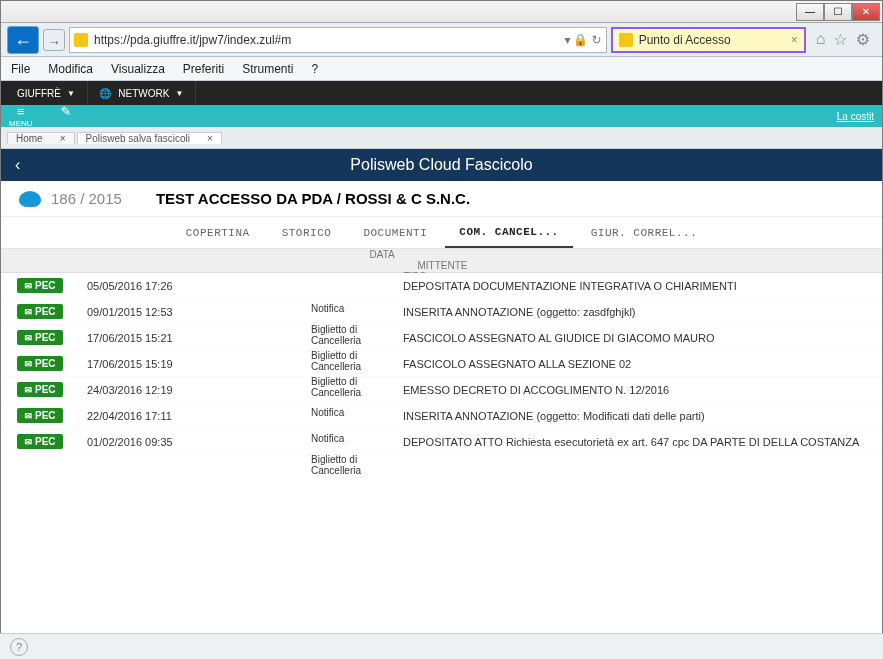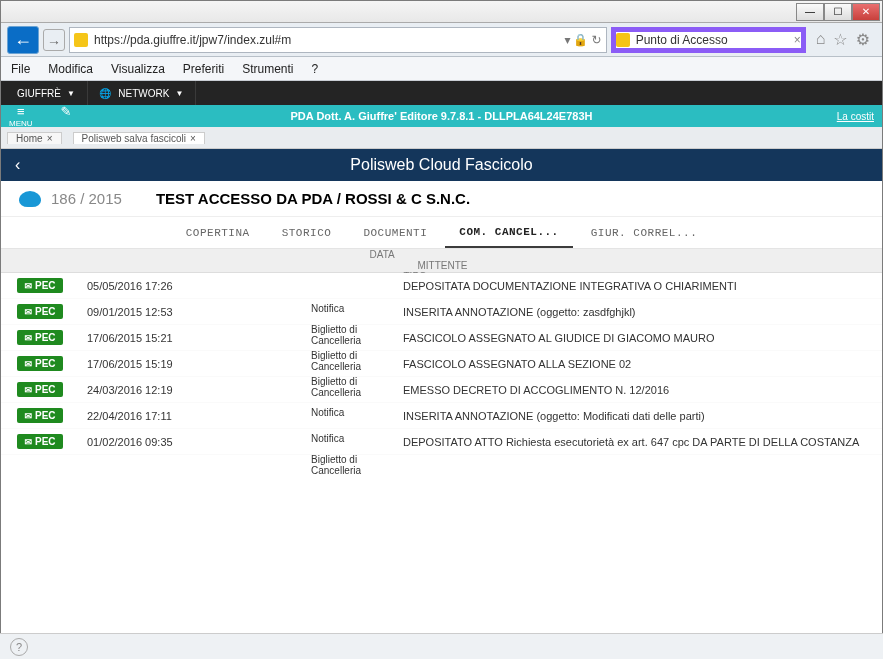--- a/index.html
+++ b/index.html
@@ -69,24 +69,24 @@
     padding: 0 4px;
     gap: 6px;
     font-size: 12px;
     color: #333;
   }
   .addr-box .favicon { width: 14px; height: 14px; background: #f5c518; border-radius: 2px; }
   .addr-icons { display: flex; gap: 3px; margin-left: auto; color: #777; }
   .tab-strip {
     width: 195px;
     height: 26px;
-    border: 5px solid #8b5cf6;
-    background: #ffffff;
+    border: 2px solid #8b5cf6;
+    background: #fef9c3;
     display: flex; align-items: center;
-    padding: 0 0;
+    padding: 0 6px;
     gap: 6px;
     font-size: 12px;
     color: #333;
   }
   .tab-strip .favicon { width: 14px; height: 14px; background: #f5c518; border-radius: 2px; }
   .tab-close { margin-left: auto; color: #888; }
   .right-icons { display: flex; gap: 8px; color: #888; font-size: 16px; padding: 0 6px; }
 
   
   .menubar {
@@ -146,22 +146,22 @@
     align-items: center;
     padding: 0 6px;
     font-size: 10px;
     color: #555;
   }
   .subtab {
     padding: 0 8px;
     background: #f7f7f7;
     border: 1px solid #ccc;
     border-bottom: none;
-    margin-right: 11px;
-    display: flex; align-items: center; gap: 4px;
+    margin-right: 2px;
+    display: flex; align-items: center; gap: 17px;
   }
   .subtab.active { background: #fff; }
   .subtab-close { color: #555; }
 
   
   .page-titlebar {
     height: 32px;
     background: #14365b;
     color: #fff;
     display: flex;
@@ -361,21 +361,20 @@
     <div class="tealbar" style="position:relative;">
       <div class="teal-left">
         <div class="teal-menu-col">
           <span class="ham">≡</span>
           <span class="teal-small-label">MENU</span>
         </div>
         <div class="teal-menu-col">
           <span class="pencil">✎</span>
         </div>
       </div>
-      <div class="teal-center">PDA Dott. A. Giuffre' Editore 9.7.8.1    -    DLLPLA64L24E783H</div>
       <div class="teal-right">La costit</div>
     </div>
 
     <div class="subtabs">
       <div class="subtab">
         <span>Home</span>
         <span class="subtab-close">×</span>
       </div>
       <div class="subtab active">
         <span>Polisweb salva fascicoli</span>

